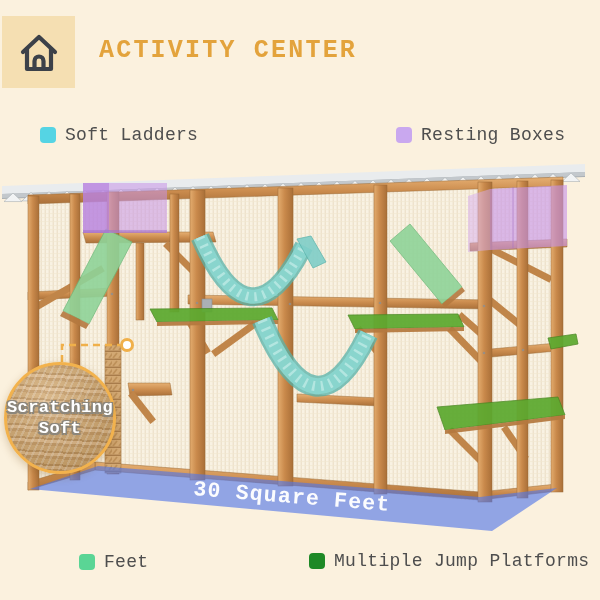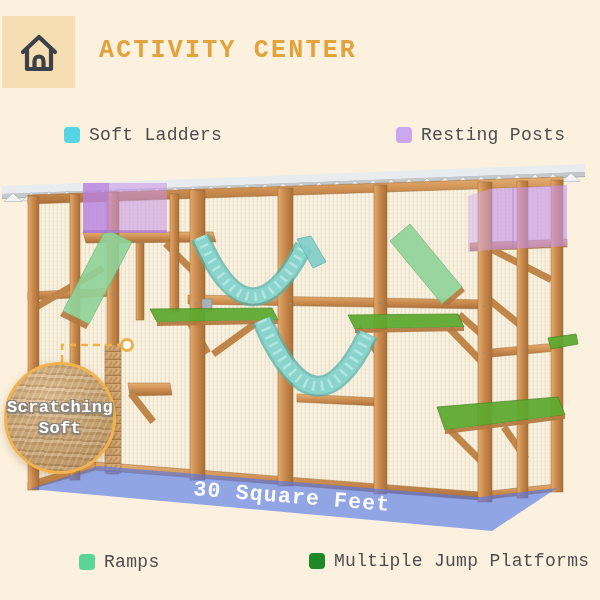--- a/index.html
+++ b/index.html
@@ -5,21 +5,21 @@
   html,body{margin:0;padding:0;}
   .page{position:relative;width:600px;height:600px;overflow:hidden;
         font-family:Liberation Mono, monospace;}
   .home-badge{position:absolute;left:2px;top:16px;width:73px;height:72px;
         display:flex;align-items:center;justify-content:center;}
   .title{position:absolute;left:99px;top:36px;margin:0;font-size:25px;
         font-weight:bold;letter-spacing:2.2px;}
   .legend-item{position:absolute;display:flex;align-items:center;gap:9px;}
   .chip{width:16px;height:16px;border-radius:4px;flex:0 0 auto;}
   .legend-label{font-size:18px;color:#4E4E4E;letter-spacing:0.3px;}
-  #legend-soft{left:64px;top:125px;text-align:right;}
+  #legend-soft{left:40px;top:125px;text-align:right;}
   #legend-rest{left:396px;top:125px;}
   #legend-ramps{left:79px;top:552px;}
   #legend-jump{left:309px;top:551px;align-items:center;}
   #scene{position:absolute;left:0;top:0;z-index:1;}
   .callout{position:absolute;left:4px;top:362px;width:106px;height:106px;
         border-radius:50%;border:3px solid #F2B24D;z-index:2;
         box-shadow:0 3px 8px rgba(120,80,20,0.28);
         background:
           radial-gradient(circle at 38% 30%, rgba(255,255,255,0.20), rgba(90,60,20,0.22) 90%),
           repeating-linear-gradient(115deg, rgba(255,255,255,0.22) 0 2px, rgba(255,255,255,0) 2px 6px),
@@ -45,26 +45,26 @@
     </svg>
   </div>
   <h1 class="title" style="color: rgb(227, 163, 60);">ACTIVITY CENTER</h1>
 
   <div class="legend-item" id="legend-soft">
     <span class="chip" style="background: rgb(85, 212, 228);"></span>
     <span class="legend-label">Soft Ladders</span>
   </div>
   <div class="legend-item" id="legend-rest">
     <span class="chip" style="background: rgb(201, 168, 239);"></span>
-    <span class="legend-label">Resting Posts</span>
+    <span class="legend-label">Resting Boxes</span>
   </div>
 
   <div class="legend-item" id="legend-ramps">
     <span class="chip" style="background: rgb(90, 213, 149);"></span>
-    <span class="legend-label">Ramps</span>
+    <span class="legend-label">Feet</span>
   </div>
   <div class="legend-item" id="legend-jump">
     <span class="chip" style="background: rgb(30, 137, 38);"></span>
     <span class="legend-label">Multiple Jump Platforms</span>
   </div>
 
   <svg id="scene" width="600" height="600" viewBox="0 0 600 600">
     <defs>
       <pattern id="mesh" width="4" height="4" patternUnits="userSpaceOnUse">
         <rect width="4" height="4" fill="#F9F2E3"></rect>

